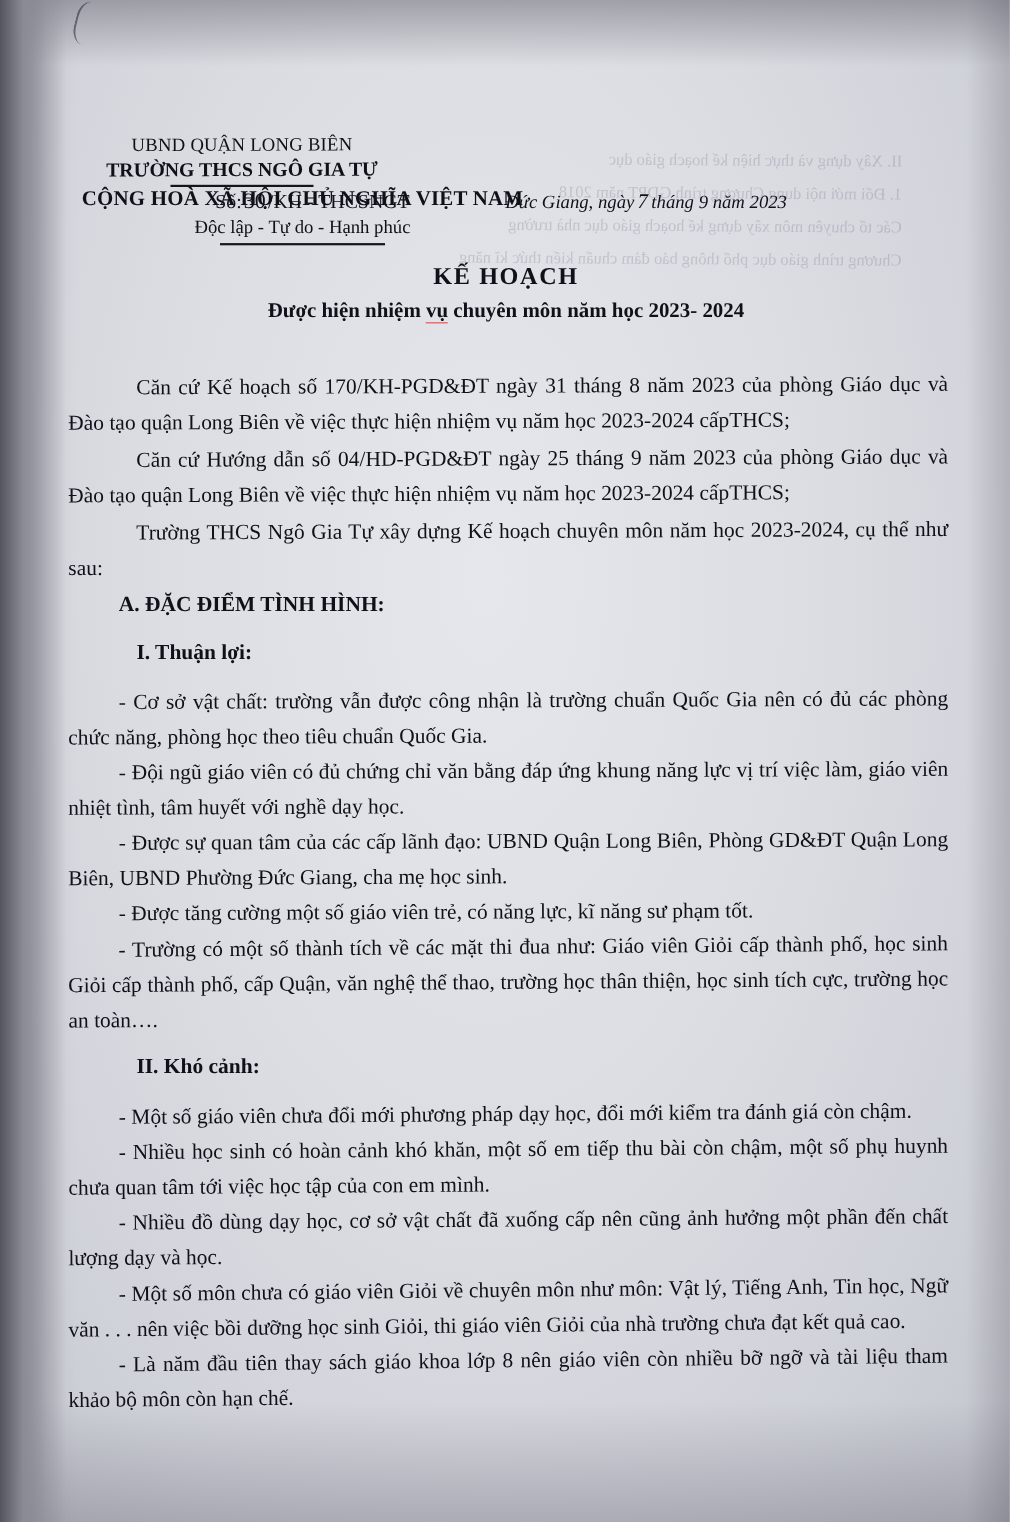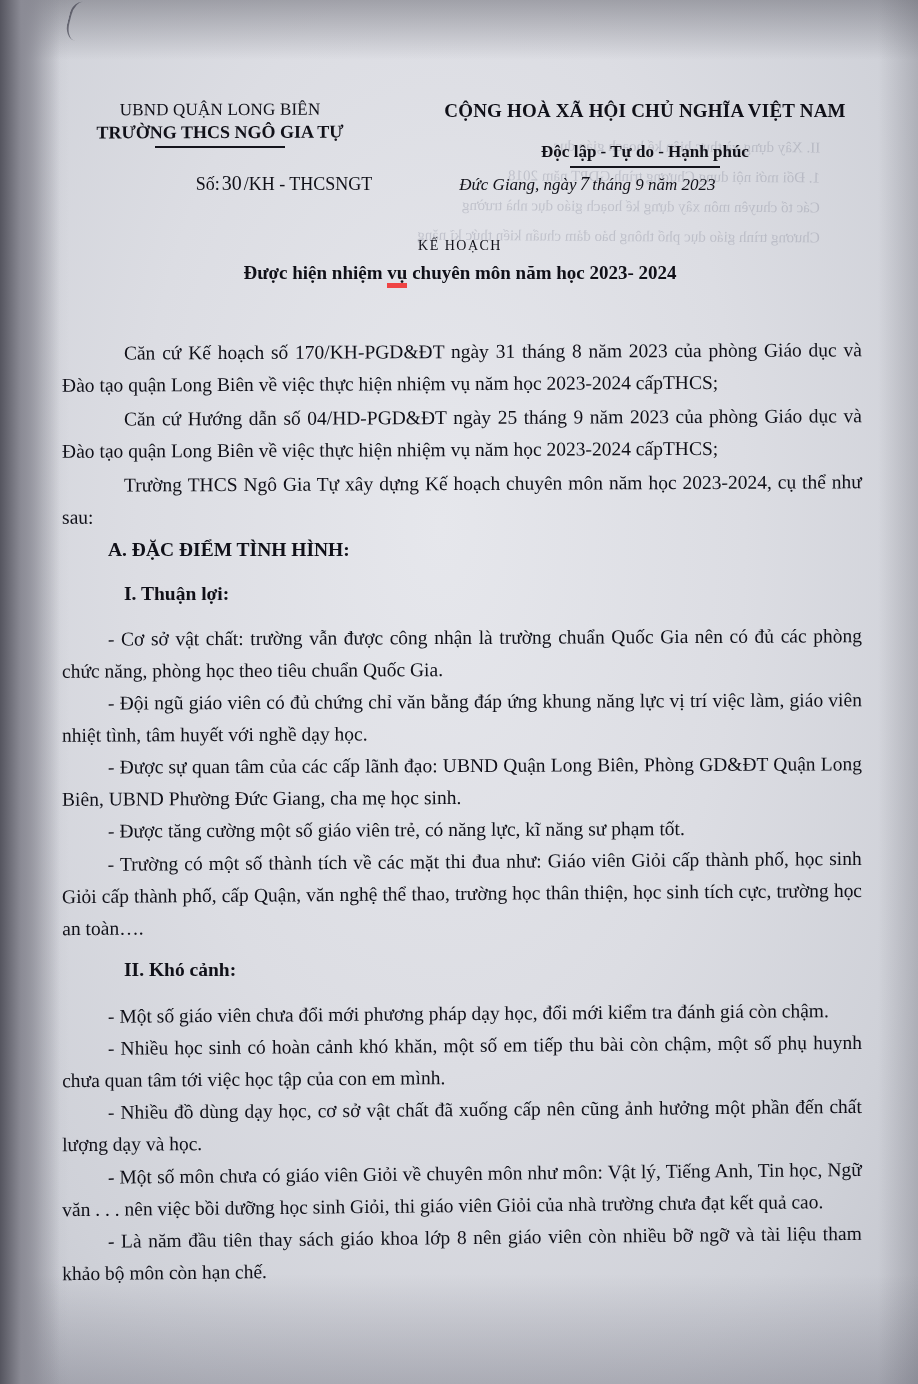--- a/index.html
+++ b/index.html
@@ -58,24 +58,25 @@
     white-space: pre-wrap;
   }
   .content {
     position: absolute;
     left: 0; top: 0;
     width: 918px; height: 1384px;
   }
   
   .header {
     position: absolute;
-    left: 60px; top: 100px;
+    left: 60px; top: 122px;
     width: 800px;
     display: flex;
     justify-content: space-between;
+    flex-direction: column;
   }
   .hdr-left {
     width: 300px;
     text-align: center;
     padding-left: 10px;
   }
   .hdr-right {
     width: 430px;
     text-align: center;
   }
@@ -90,22 +91,22 @@
     margin-top: 2px;
     transform: rotate(-0.2deg);
   }
   .nation-line1 {
     font-size: 19px;
     font-weight: bold;
     letter-spacing: 0.2px;
   }
   .nation-line2 {
     font-size: 17px;
-    font-weight: bold;
-    margin-top: 20px;
+    font-weight: normal;
+    margin-top: 5px;
   }
   .rule-short {
     width: 150px;
     height: 2px;
     background: #14141c;
     margin: 4px auto 0 auto;
   }
   .rule-left {
     width: 130px;
     height: 2px;
@@ -140,30 +141,30 @@
     padding: 0 3px;
   }
   
   .title-block {
     position: absolute;
     left: 60px; top: 238px;
     width: 800px;
     text-align: center;
   }
   .title-main {
-    font-size: 14px;
-    font-weight: normal;
+    font-size: 22px;
+    font-weight: bold;
     letter-spacing: 1.5px;
   }
   .title-sub {
     font-size: 19px;
     font-weight: bold;
     margin-top: 8px;
   }
-  .title-sub u { text-decoration: none; border-bottom: 5px solid #ef4444; }
+  .title-sub u { text-decoration: none; border-bottom: 1px solid #ef4444; }
   
   .body {
     position: absolute;
     left: 62px; top: 336px;
     width: 800px;
     font-size: 19.5px;
     line-height: 32px;
     text-align: justify;
   }
   .p { margin: 0 0 2px 0; text-indent: 62px; }

